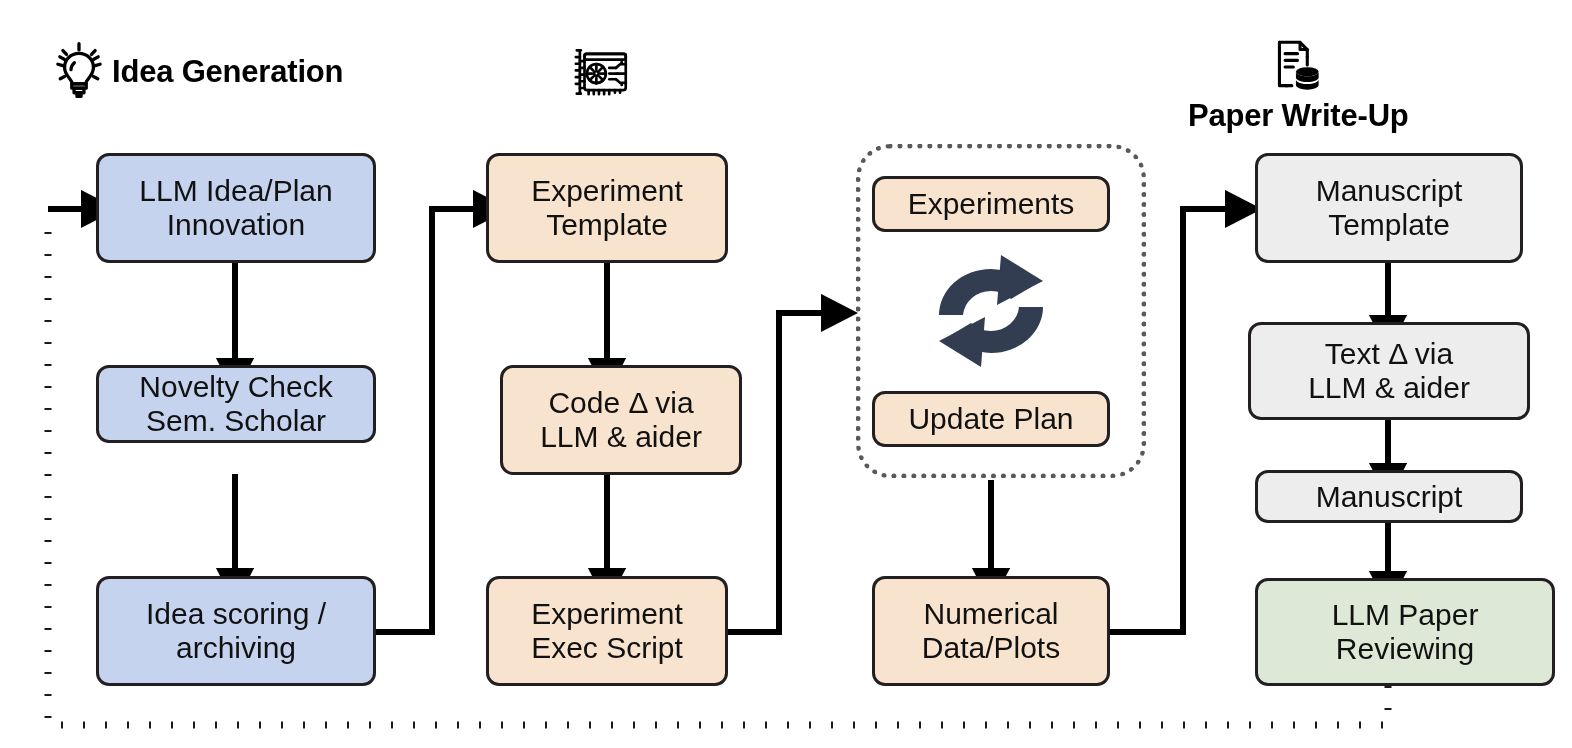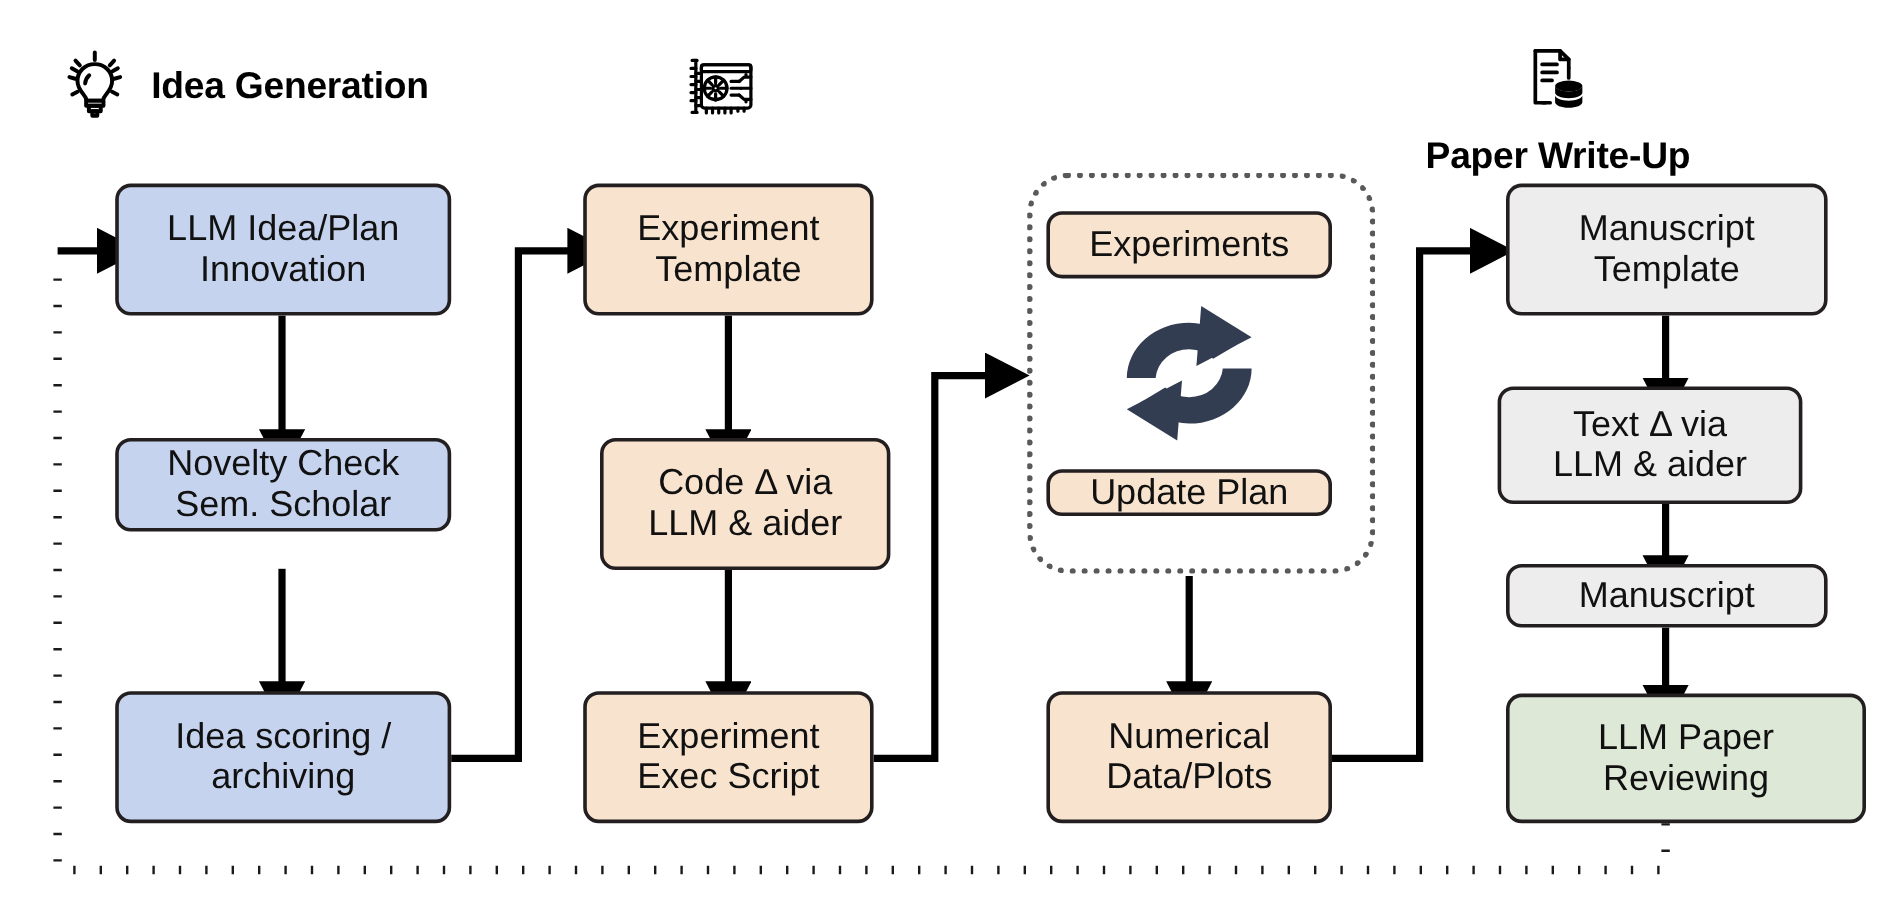--- a/index.html
+++ b/index.html
@@ -13,21 +13,20 @@
     height: 748px;
     background: #ffffff;
     font-family: "Liberation Sans", sans-serif;
     overflow: hidden;
   }
   
   .header {
     position: absolute;
     display: flex;
     align-items: center;
-    gap: 14px;
     height: 80px;
     top: 32px;
   }
   .header .htitle {
     font-size: 31px;
     font-weight: bold;
     color: #000000;
     letter-spacing: -0.2px;
     white-space: nowrap;
   }
@@ -216,33 +215,33 @@
     <g transform="translate(991,311)">
       <g fill="#333d51">
         <path d="M-52,4 a52,46 0 0 1 52,-46 a52,46 0 0 1 40,18 l-20,12 a28,26 0 0 0 -20,-8 a28,26 0 0 0 -28,24 z"></path>
         <path d="M52,-4 a52,46 0 0 1 -52,46 a52,46 0 0 1 -40,-18 l20,-12 a28,26 0 0 0 20,8 a28,26 0 0 0 28,-24 z"></path>
         <path d="M10,-56 L52,-30 L6,-6 z"></path>
         <path d="M-10,56 L-52,30 L-6,6 z"></path>
       </g>
     </g>
   </svg>
 
-  <div class="node n-peach" style="left:872px; top:391px; width:238px; height:39px;">
+  <div class="node n-peach" style="left:872px; top:391px; width:238px; height:56px;">
     <span class="lbl">Update Plan</span>
   </div>
   <div class="node n-peach" style="left:872px; top:576px; width:238px; height:110px;">
     <span class="lbl">Numerical
 Data/Plots</span>
   </div>
 
   <div class="node n-grey" style="left:1255px; top:153px; width:268px; height:110px;">
     <span class="lbl">Manuscript
 Template</span>
   </div>
-  <div class="node n-grey" style="left:1248px; top:322px; width:254px; height:98px;">
+  <div class="node n-grey" style="left:1248px; top:322px; width:282px; height:98px;">
     <span class="lbl">Text Δ via
 LLM &amp; aider</span>
   </div>
   <div class="node n-grey" style="left:1255px; top:470px; width:268px; height:53px;">
     <span class="lbl">Manuscript</span>
   </div>
   <div class="node n-green" style="left:1255px; top:578px; width:300px; height:108px;">
     <span class="lbl">LLM Paper
 Reviewing</span>
   </div>

